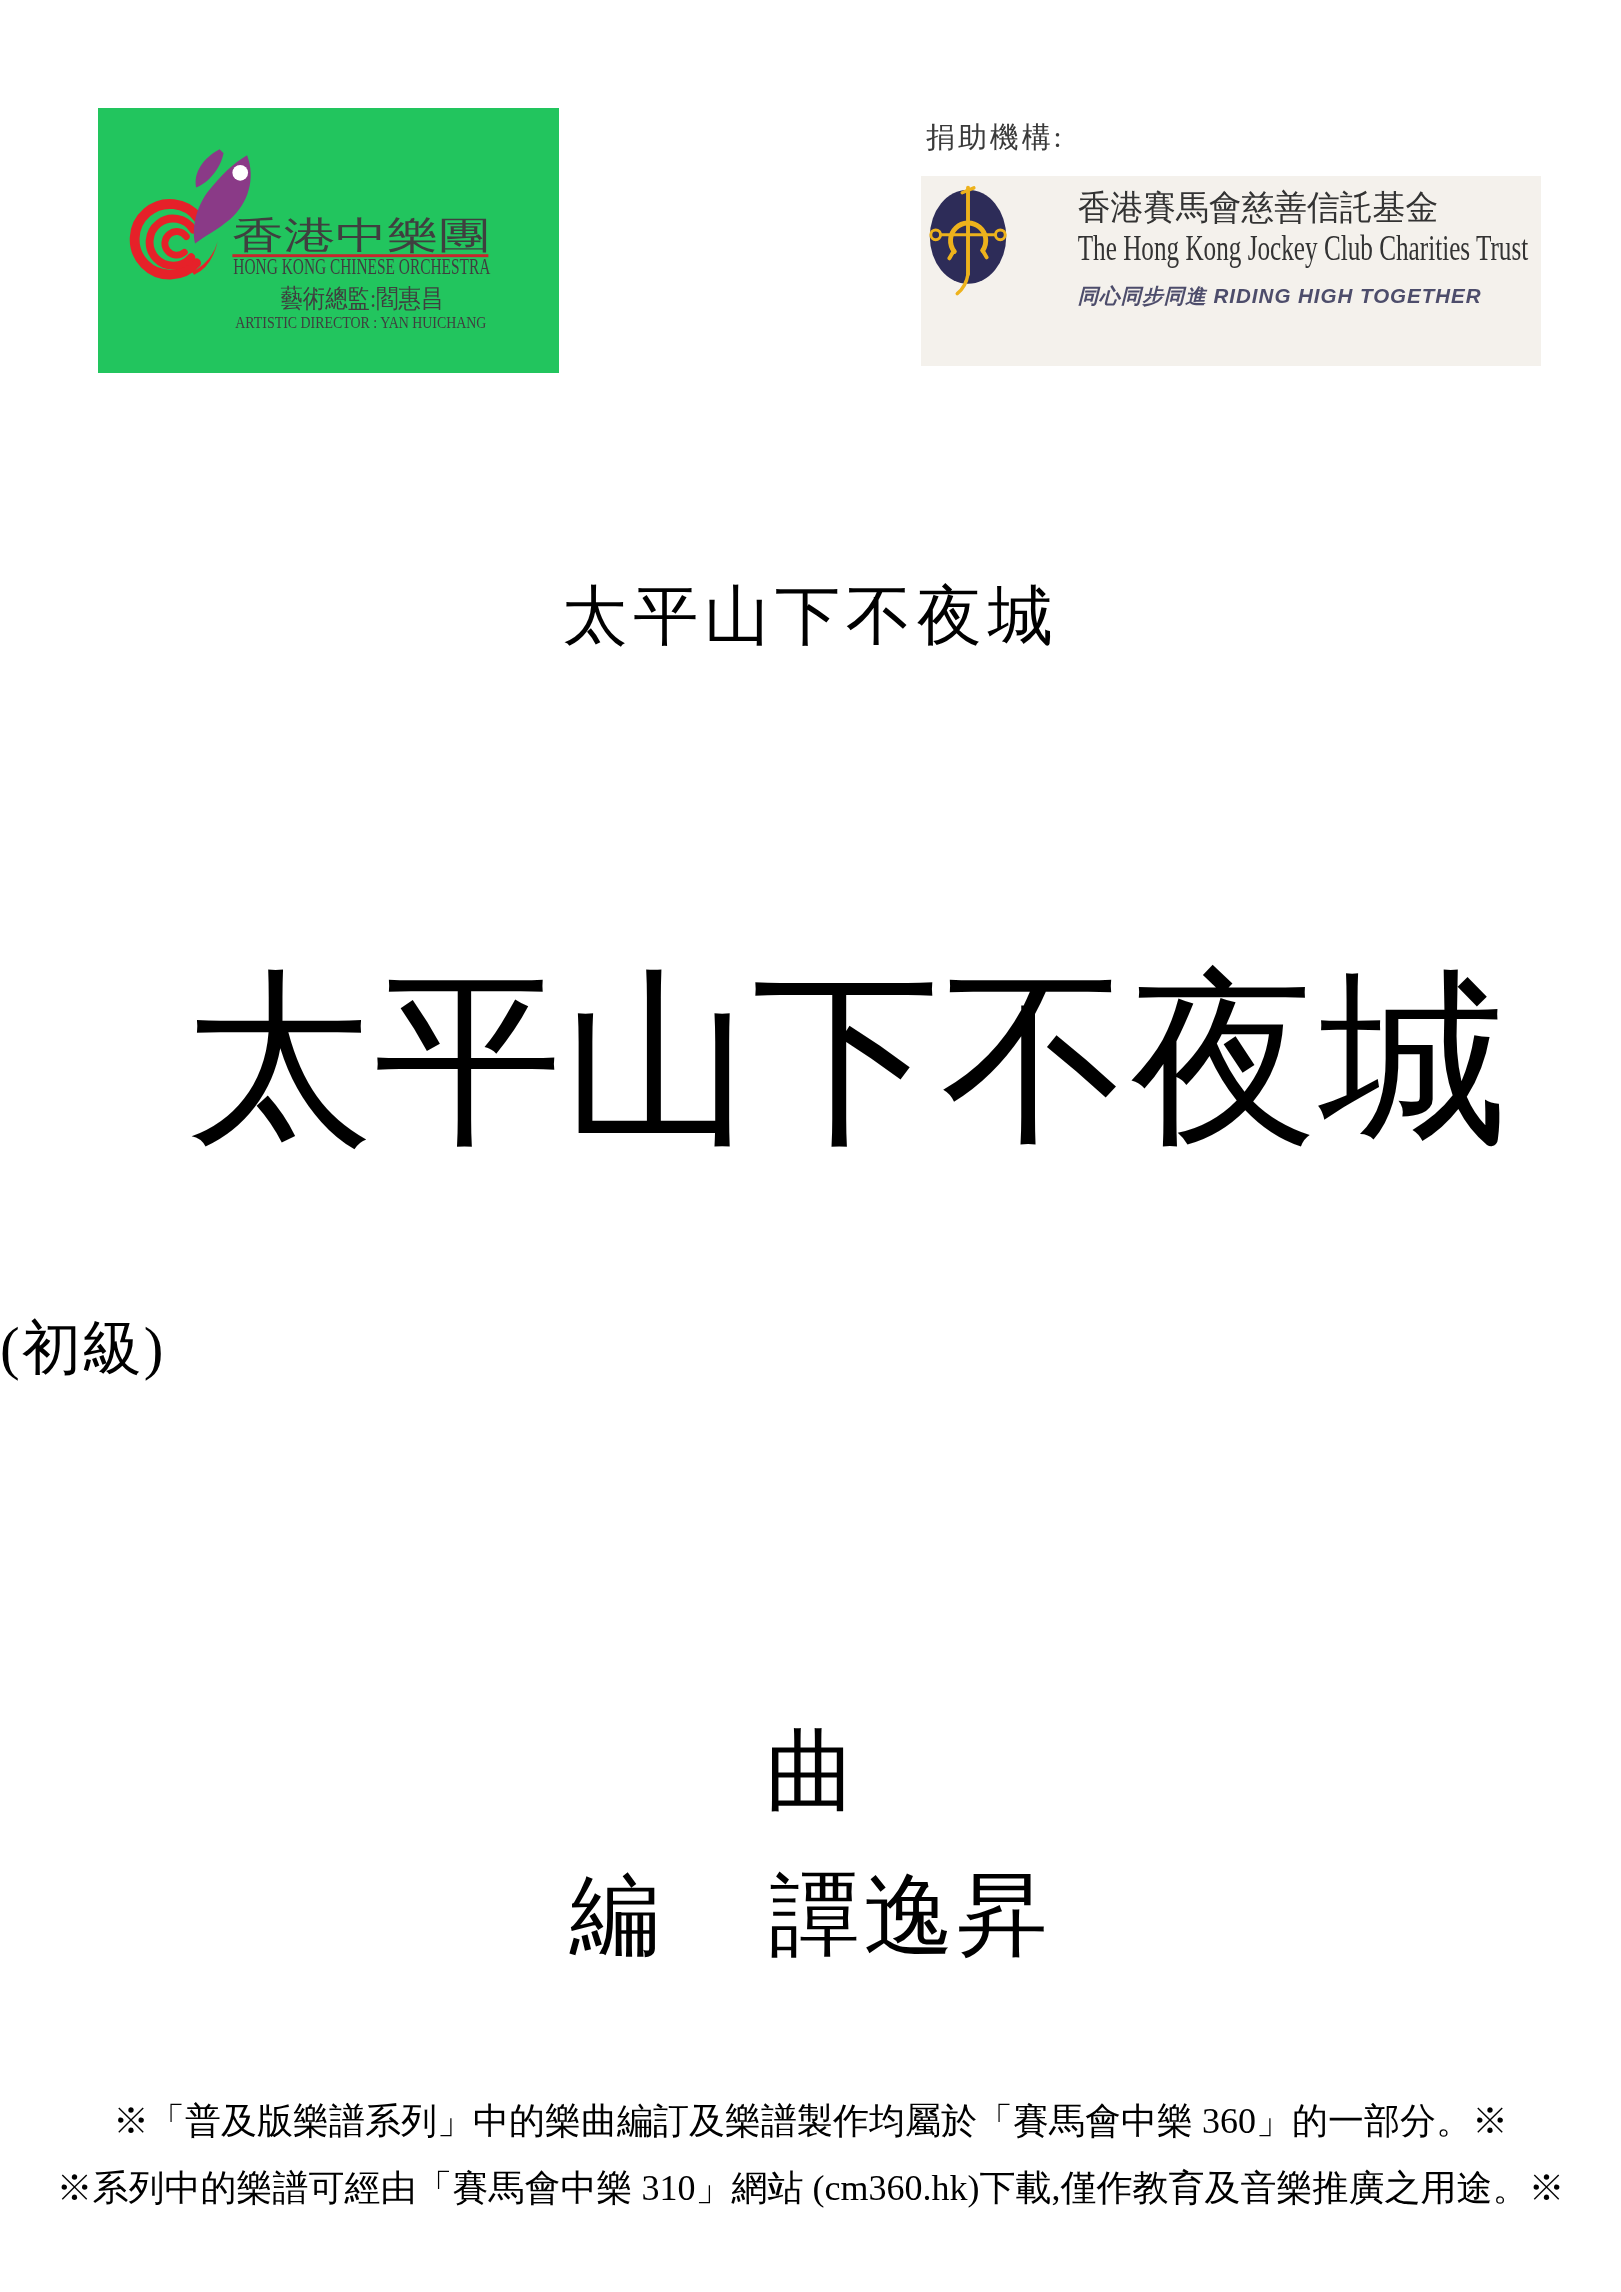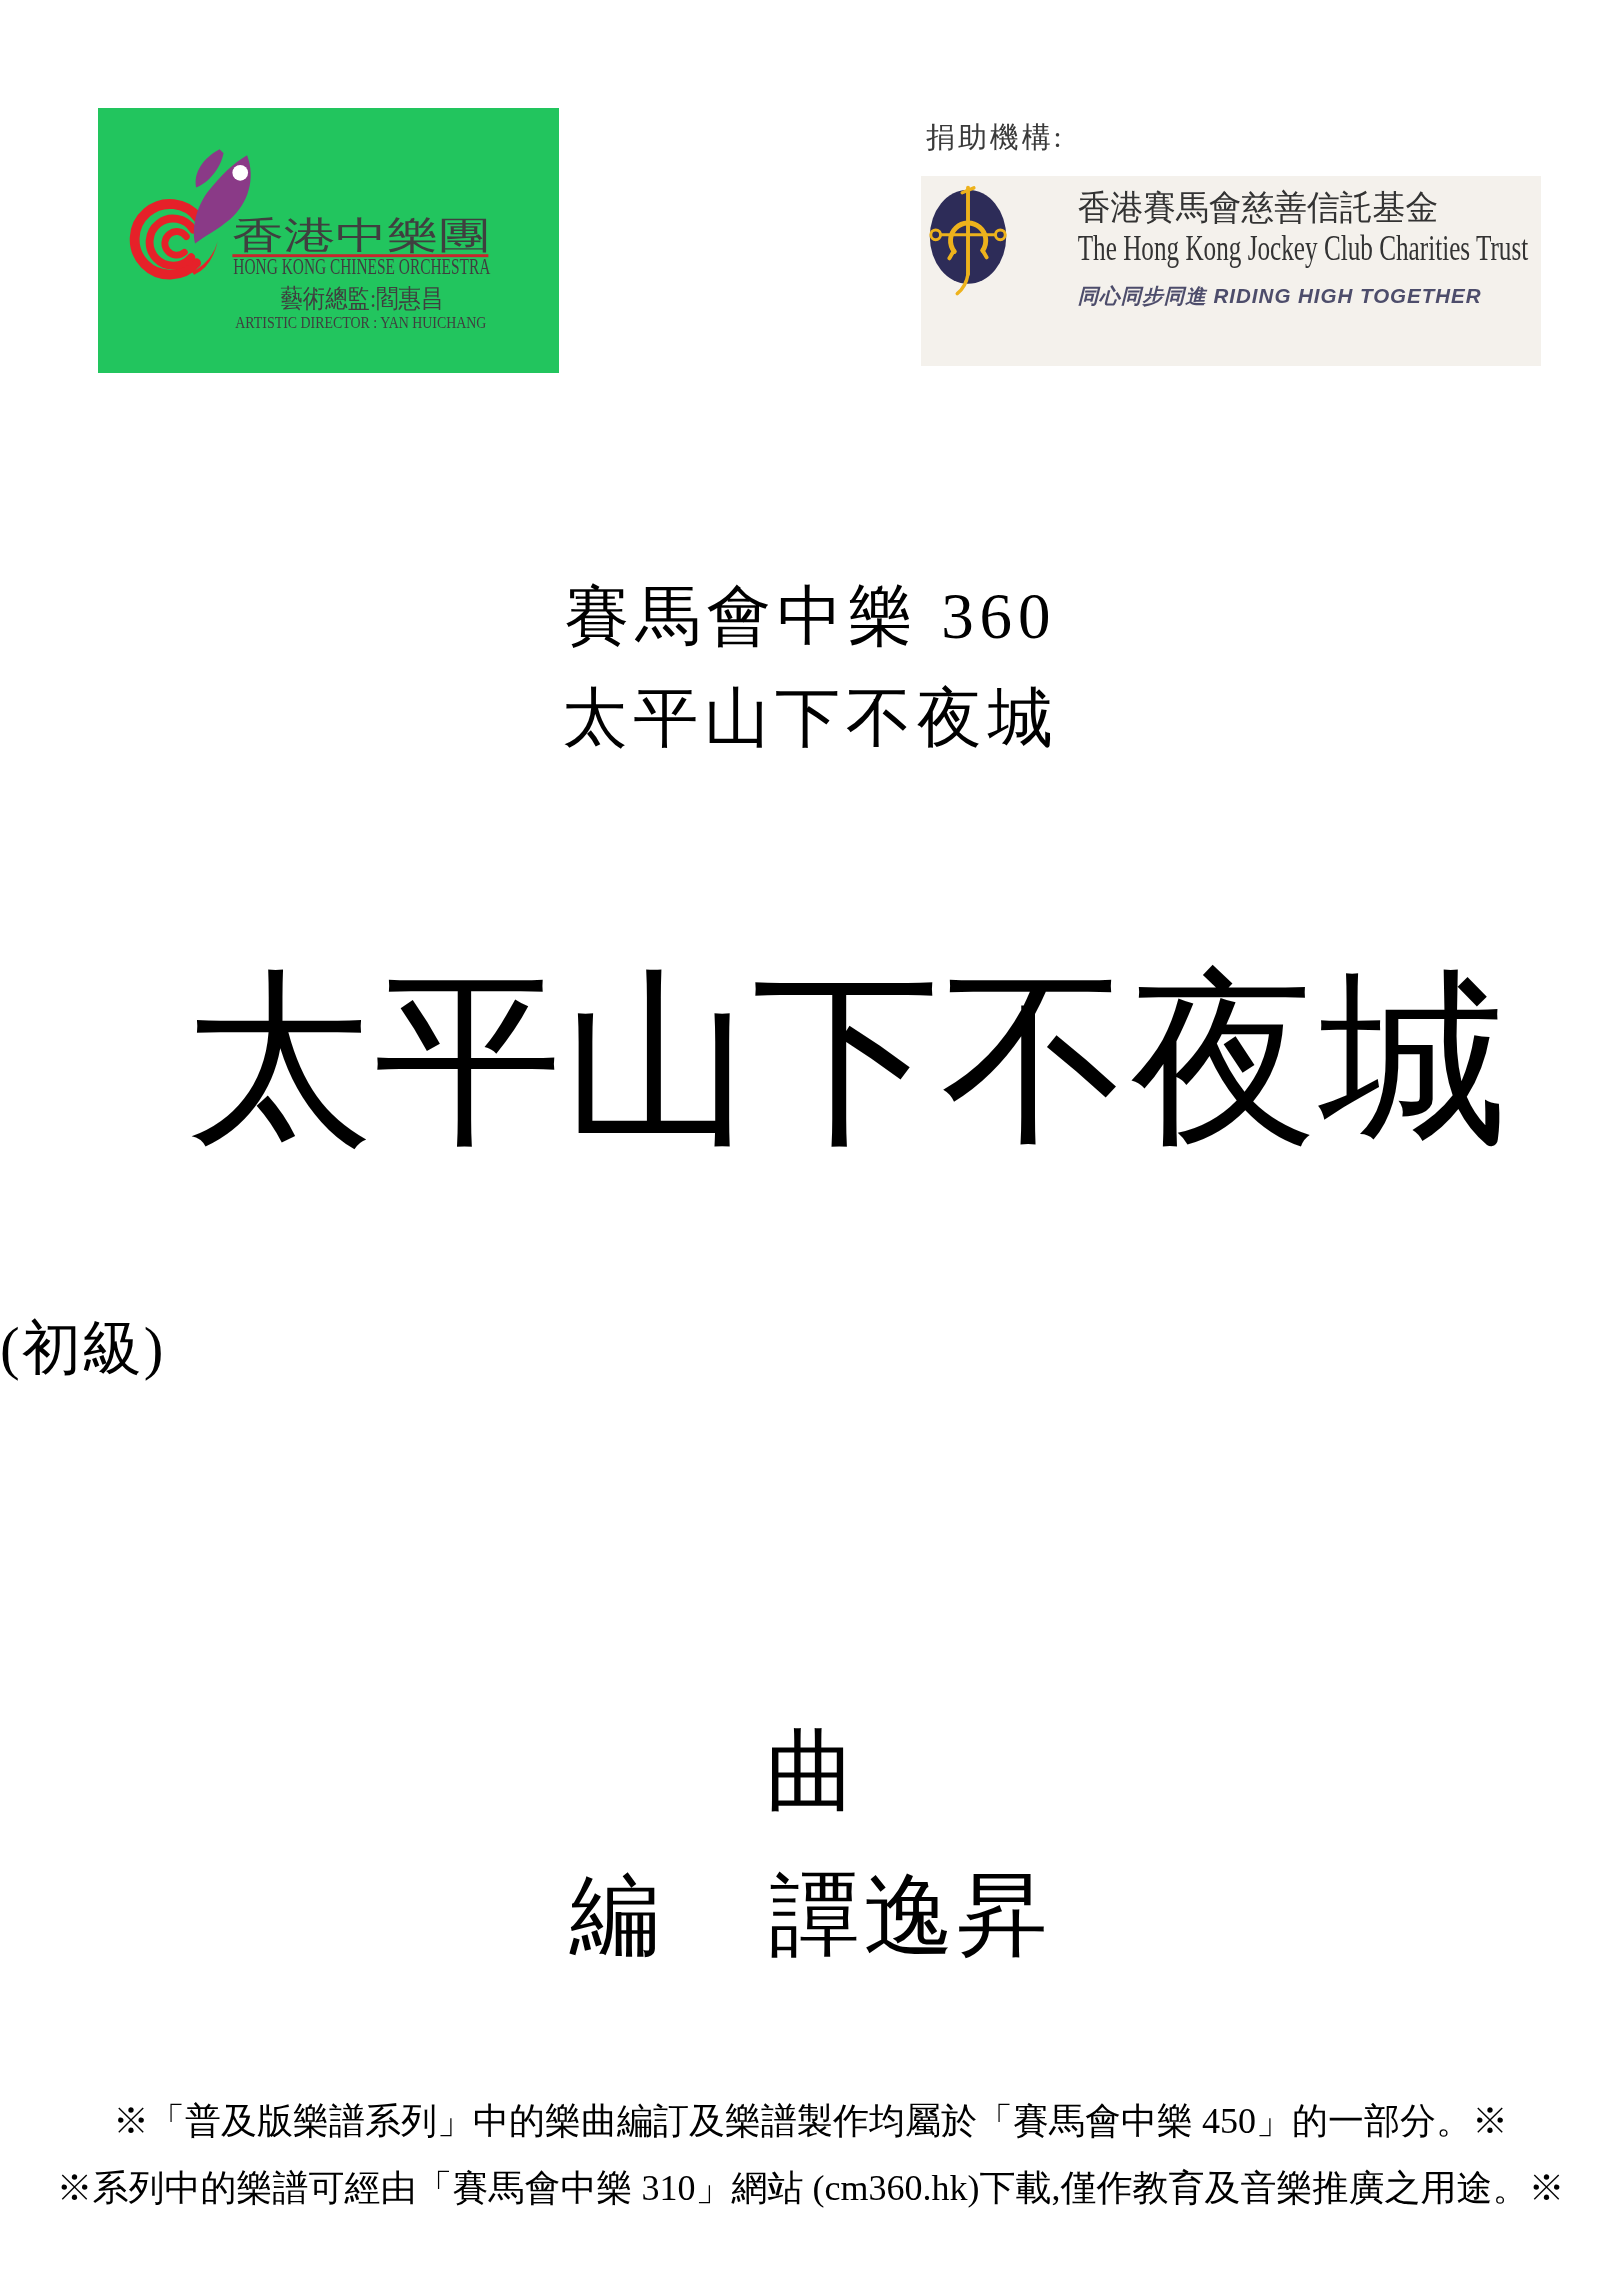--- a/index.html
+++ b/index.html
@@ -96,37 +96,36 @@
         <circle cx="81" cy="60" r="5" fill="none" stroke-width="3" stroke="#edb21c"></circle>
       </g>
 
       <text x="160" y="44" font-size="35" textLength="368" lengthAdjust="spacingAndGlyphs" fill="#333333">香港賽馬會慈善信託基金</text>
       <text x="160" y="86" font-size="36" textLength="460" lengthAdjust="spacingAndGlyphs" fill="#333333">The Hong Kong Jockey Club Charities Trust</text>
       <text x="160" y="130" font-size="21" font-style="italic" font-weight="bold" class="svg-sans" letter-spacing="1" fill="#4d4d6b">同心同步同進 RIDING HIGH TOGETHER</text>
     </svg>
   </div>
 
   <div class="series">
-    <div>賽馬會中樂 360</div>
     <div>太平山下不夜城</div>
   </div>
 
   <h1 class="main-title">太平山下不夜城</h1>
 
   <div class="level">(初級)</div>
 
   <div class="credits">
     <div class="credit-line">
       <span class="credit-role">曲</span>
     </div>
     <div class="credit-line">
       <span class="credit-role">編</span>
       <span class="credit-name">譚逸昇</span>
     </div>
   </div>
 
   <div class="footnotes">
-    <div>※「普及版樂譜系列」中的樂曲編訂及樂譜製作均屬於「賽馬會中樂 450」的一部分。※</div>
+    <div>※「普及版樂譜系列」中的樂曲編訂及樂譜製作均屬於「賽馬會中樂 360」的一部分。※</div>
     <div>※系列中的樂譜可經由「賽馬會中樂 310」網站 (cm360.hk)下載,僅作教育及音樂推廣之用途。※</div>
   </div>
 
 </div>
 
 
 </body></html>

